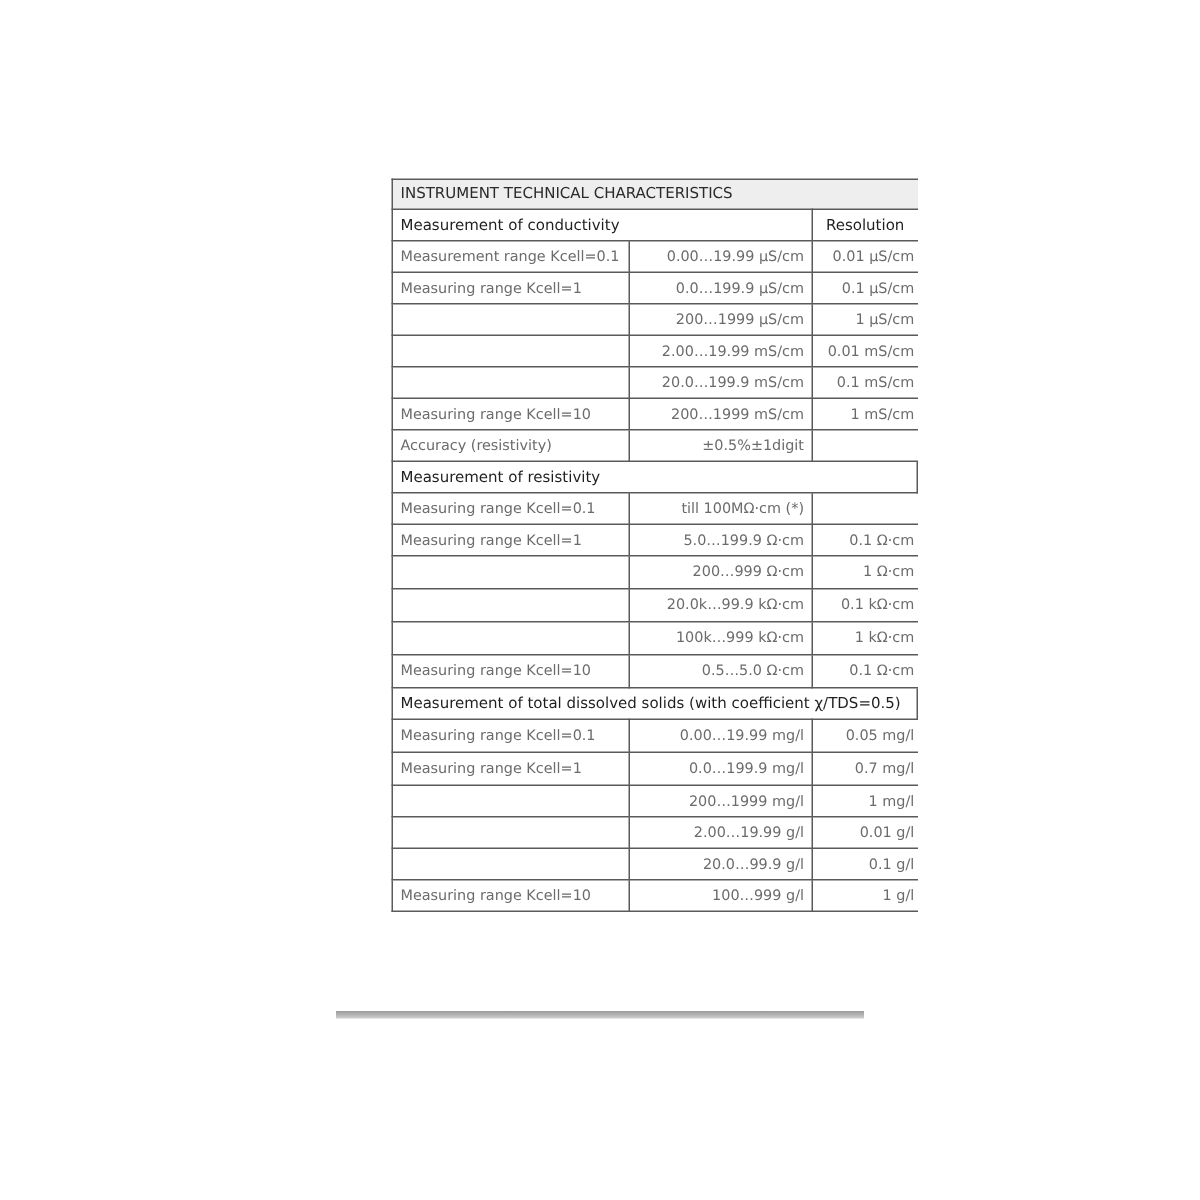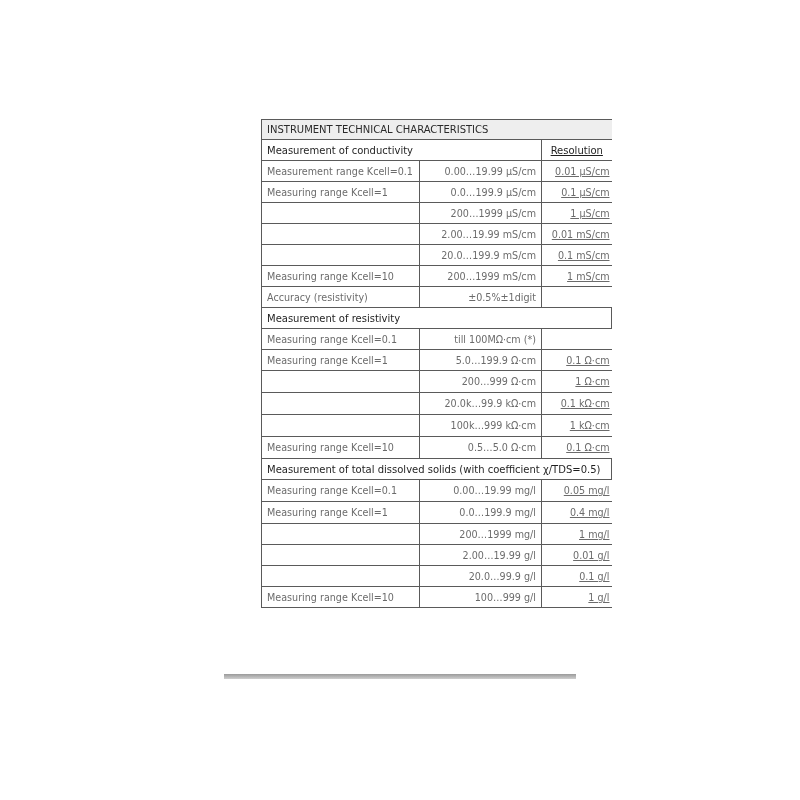--- a/index.html
+++ b/index.html
@@ -3,21 +3,21 @@
 <meta charset="utf-8">
 <style>
   html, body { margin:0; padding:0; background:#ffffff; }
   body { width:800px; height:800px; position:relative; overflow:hidden;
          font-family:"DejaVu Sans", "Liberation Sans", sans-serif; }
   .sheet { position:absolute; left:226px; top:119px; width:350px;margin-left:35px; }
   table { border-collapse:collapse; width:350px; table-layout:fixed; }
   td { border:1px solid #5a5a5a; padding:0 5px; height:20px; line-height:19px;
        font-size:9.6px; color:#6b6b6b; white-space:nowrap; overflow:hidden; }
   td.c2, td.c3 { text-align:right; }
-  td.c3 { padding:0 2px;text-decoration:underline; }
+  td.c3 { padding:0 2px; }
   tr.title td { background:#eeeeee; color:#2a2a2a; font-size:10px; height:19px; border-right:none; }
   tr.section td { color:#1f1f1f; font-size:10px; }
   tr.section td.c3 { text-align:center; }
   .bottom-bar { position:absolute; left:224px; top:674px; width:352px; height:5px;
                 background:linear-gradient(#9a9a9a,#cfcfcf); }
   col.a { width:158px; } col.b { width:122px; } col.c { width:70px; }
   table { border-right:none; }
   td.c3 { border-right:none; }
 </style>
 </head>
@@ -113,21 +113,21 @@
         <td colspan="3">Measurement of total dissolved solids (with coefficient χ/TDS=0.5)</td>
       </tr>
       <tr style="height:22px">
         <td class="c1">Measuring range Kcell=0.1</td>
         <td class="c2">0.00…19.99 mg/l</td>
         <td class="c3">0.05 mg/l</td>
       </tr>
       <tr style="height:22px">
         <td class="c1">Measuring range Kcell=1</td>
         <td class="c2">0.0…199.9 mg/l</td>
-        <td class="c3">0.4 mg/l</td>
+        <td class="c3">0.7 mg/l</td>
       </tr>
       <tr>
         <td class="c1"></td>
         <td class="c2">200…1999 mg/l</td>
         <td class="c3">1 mg/l</td>
       </tr>
       <tr>
         <td class="c1"></td>
         <td class="c2">2.00…19.99 g/l</td>
         <td class="c3">0.01 g/l</td>

